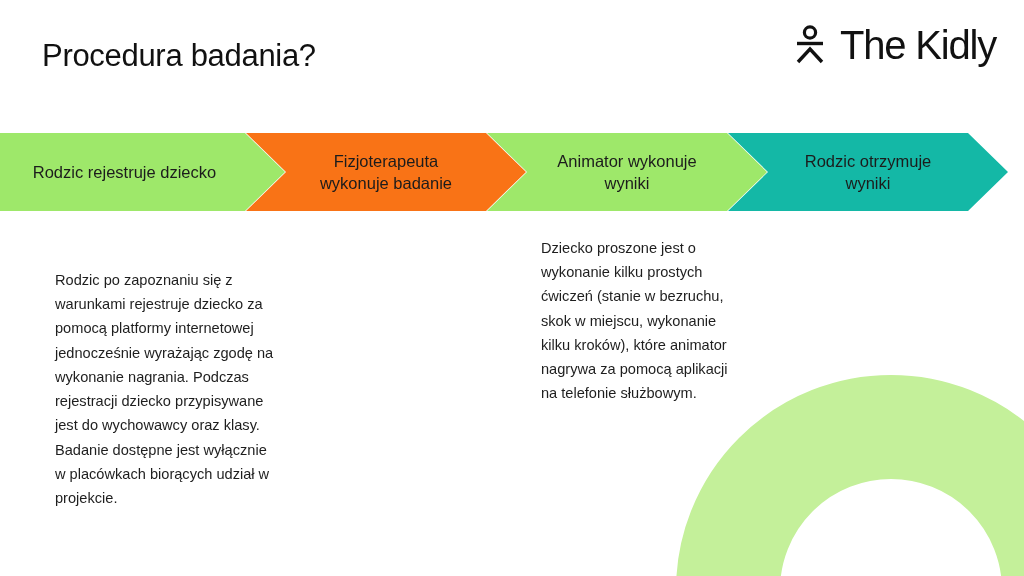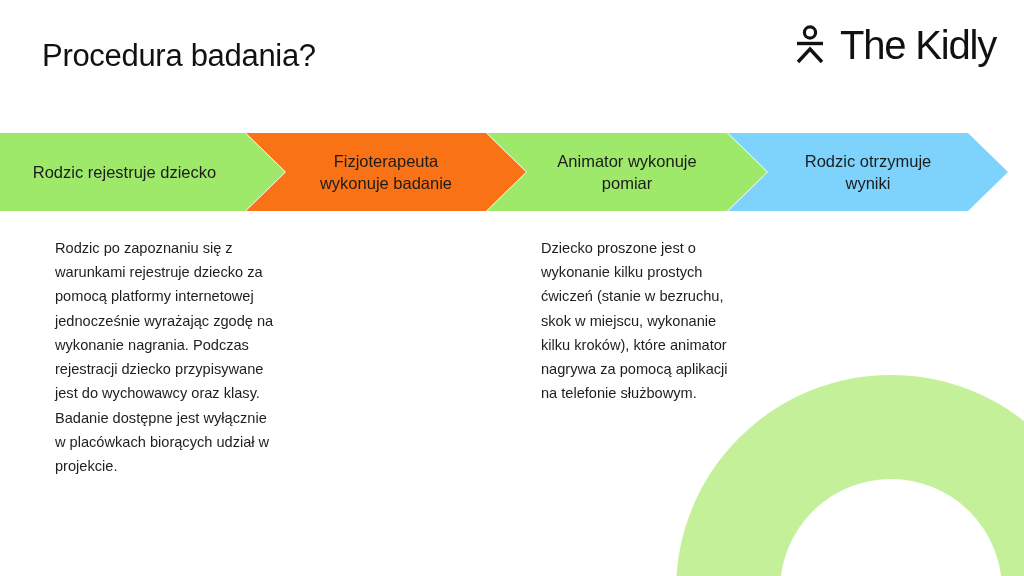--- a/index.html
+++ b/index.html
@@ -110,21 +110,21 @@
     padding-left: 34px; padding-right: 34px;
   }
   .chev-3 {
     left: 487px; width: 280px;
     background: #9ee86a;
     clip-path: polygon(0 0, 240px 0, 280px 50%, 240px 100%, 0 100%, 40px 50%);
     padding-left: 34px; padding-right: 34px;
   }
   .chev-4 {
     left: 728px; width: 280px;
-    background: #7dd3fc;
+    background: #14b8a6;
     clip-path: polygon(0 0, 240px 0, 280px 50%, 240px 100%, 0 100%, 40px 50%);
     padding-left: 34px; padding-right: 34px;
   }
 
   
   #columns {
     position: absolute;
     left: 0;
     top: 236px;
     width: 1024px;
@@ -133,21 +133,21 @@
   }
   .col {
     position: absolute;
     top: 0;
     font-size: 14.6px;
     line-height: 1.66;
     color: #1e1e1e;
     text-align: left;
   }
   .col b { font-weight: 700; }
-  .col-1 { left: 55px;  width: 226px; }
+  .col-1 { left: 55px;  width: 226px; margin-top: 32px; }
   .col-2 { left: 291px; width: 205px; }
   .col-3 { left: 541px; width: 205px; }
   .col-4 { left: 760px; width: 205px; }
 </style>
 </head>
 <body>
 
 <div id="deco-ring"></div>
 
 <div id="header">
@@ -166,21 +166,21 @@
 <div id="step-band">
   <div class="chev chev-1">
     <span class="chev-label">Rodzic rejestruje dziecko</span>
   </div>
   <div class="chev chev-2">
     <span class="chev-label">Fizjoterapeuta
 wykonuje badanie</span>
   </div>
   <div class="chev chev-3">
     <span class="chev-label">Animator wykonuje
-pomiar</span>
+wyniki</span>
   </div>
   <div class="chev chev-4">
     <span class="chev-label">Rodzic otrzymuje
 wyniki</span>
   </div>
 </div>
 
 <div id="columns">
   <div class="col col-1">Rodzic po zapoznaniu się z warunkami rejestruje dziecko za pomocą platformy internetowej jednocześnie wyrażając zgodę na wykonanie nagrania. Podczas rejestracji dziecko przypisywane jest do wychowawcy oraz klasy. Badanie dostępne jest wyłącznie w placówkach biorących udział w projekcie.</div>
   <div class="col col-3">Dziecko proszone jest o wykonanie kilku prostych ćwiczeń (stanie w bezruchu,  skok w miejscu, wykonanie kilku kroków), które animator nagrywa za pomocą aplikacji na telefonie służbowym.</div>

